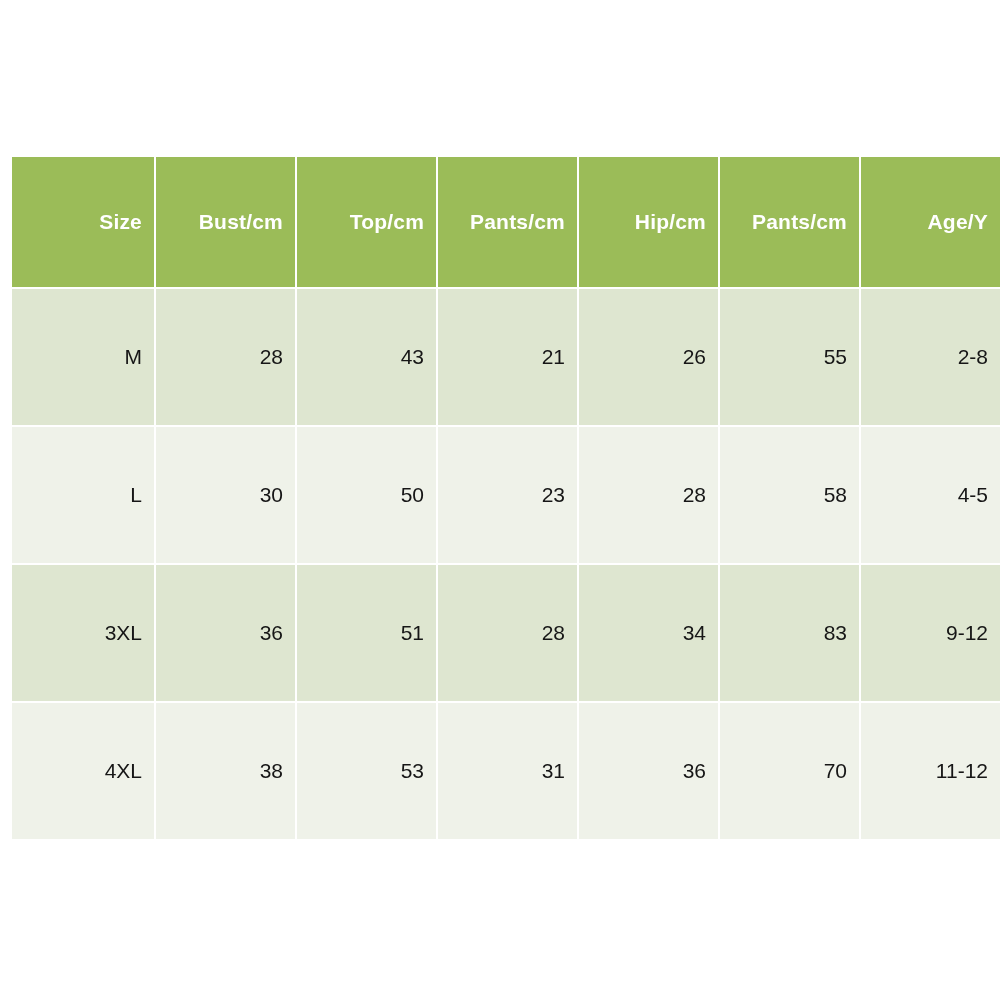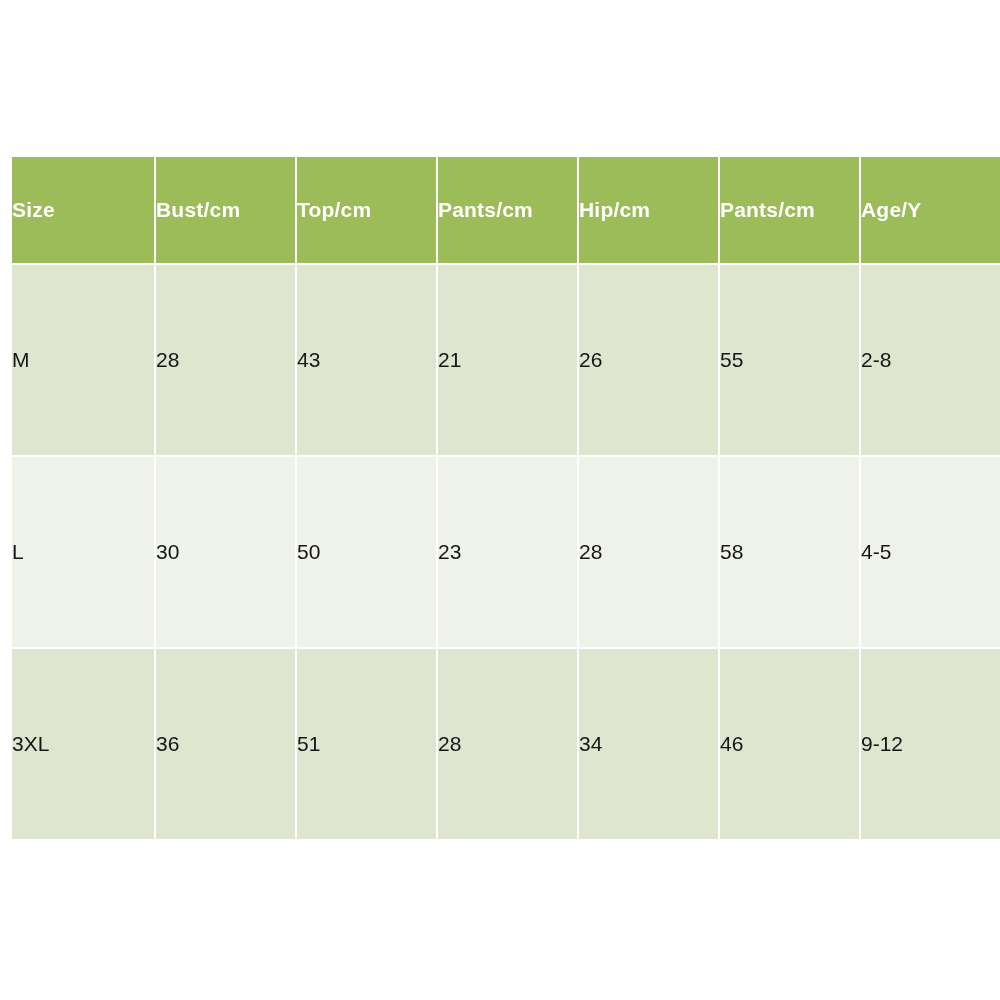--- a/index.html
+++ b/index.html
@@ -33,23 +33,23 @@
     border-spacing: 2px;
     background: #ffffff;
     table-layout: fixed;
   }
 
   #size-table col.c-size   { width: 142px; }
   #size-table col.c-data   { width: 139px; }
 
   #size-table th,
   #size-table td {
-    padding: 0;
+    padding: 12px;
     margin: 0;
-    text-align: left;
+    text-align: right;
     vertical-align: middle;
     border: 0;
     overflow: hidden;
     white-space: nowrap;
   }
 
   
   #size-table thead th {
     height: 106px;
     background: #9bbc58;
@@ -120,19 +120,28 @@
         <td>28</td>
         <td>58</td>
         <td>4-5</td>
       </tr>
       <tr class="row-dark">
         <td>3XL</td>
         <td>36</td>
         <td>51</td>
         <td>28</td>
         <td>34</td>
-        <td>46</td>
+        <td>83</td>
         <td>9-12</td>
+      </tr>
+      <tr class="row-light">
+        <td>4XL</td>
+        <td>38</td>
+        <td>53</td>
+        <td>31</td>
+        <td>36</td>
+        <td>70</td>
+        <td>11-12</td>
       </tr>
     </tbody>
   </table>
 
 </div>
 
 </body></html>

